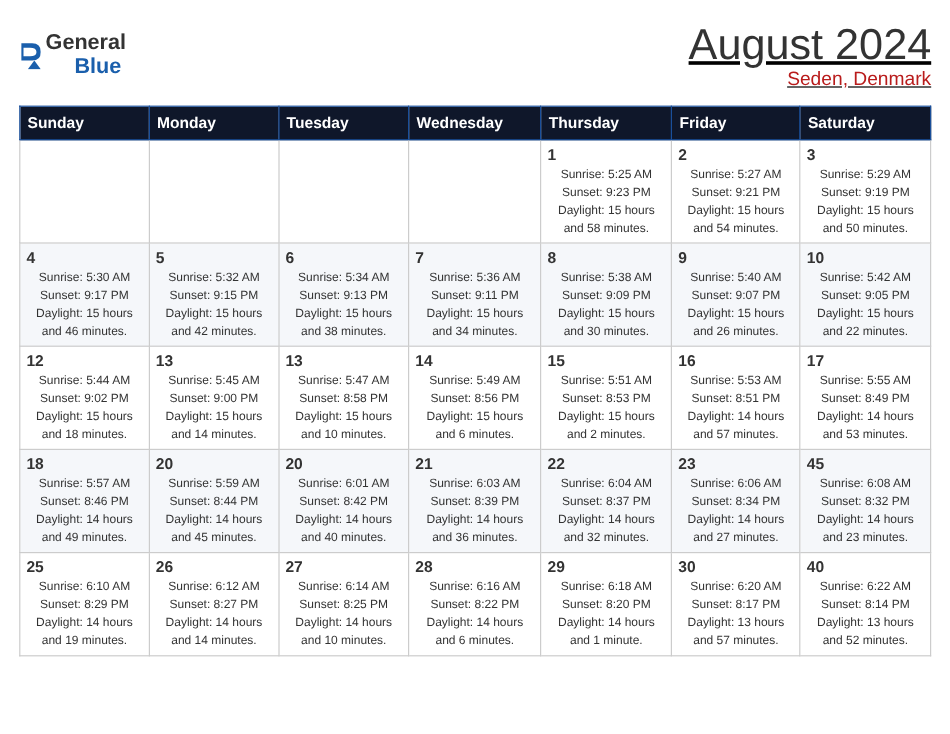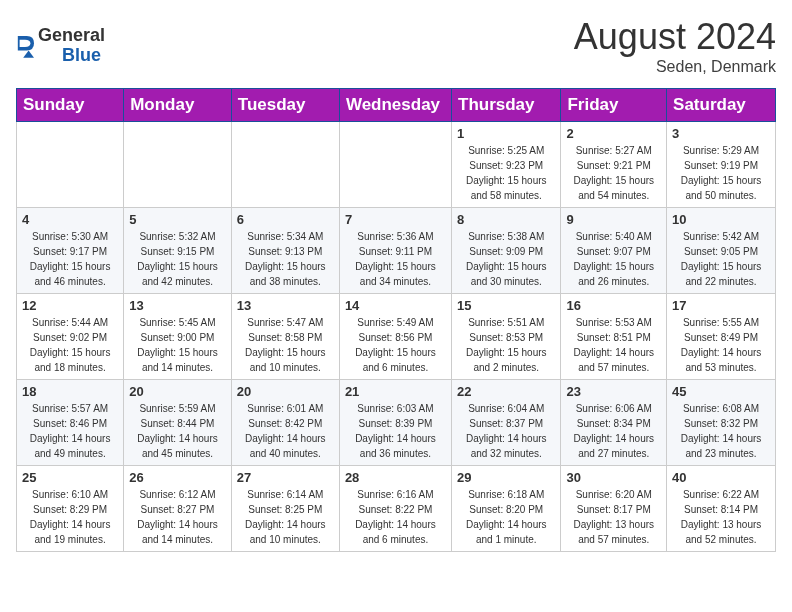--- a/index.html
+++ b/index.html
@@ -29,42 +29,43 @@
     }
     .logo-general { color: #333; }
     .logo-blue { color: #1a5fac; margin-left: 24px; }
     .logo-icon {
       width: 18px;
       height: 24px;
       margin-right: 4px;
     }
     .month-title {
       text-align: right;
+      text-decoration: underline;
     }
     .month-title h1 {
       font-size: 36px;
       color: #333;
       font-weight: normal;
     }
     .month-title h2 {
       font-size: 16px;
-      color: #404040;
+      color: #b91c1c;
       font-weight: normal;
     }
     .calendar {
       width: 100%;
       border-collapse: collapse;
       border: 1px solid #ccc;
     }
     .calendar th {
-      background-color: #a21caf;
+      background-color: #0f172a;
       color: #fff;
       text-align: left;
       padding: 6px 6px;
-      font-size: 17px;
+      font-size: 13px;
       border: 1px solid #1a4f9a;
     }
     .calendar td {
       vertical-align: top;
       padding: 4px 5px;
       border: 1px solid #ccc;
       font-size: 10.5px;
       color: #333;
       width: 113px;
       height: 80px;

